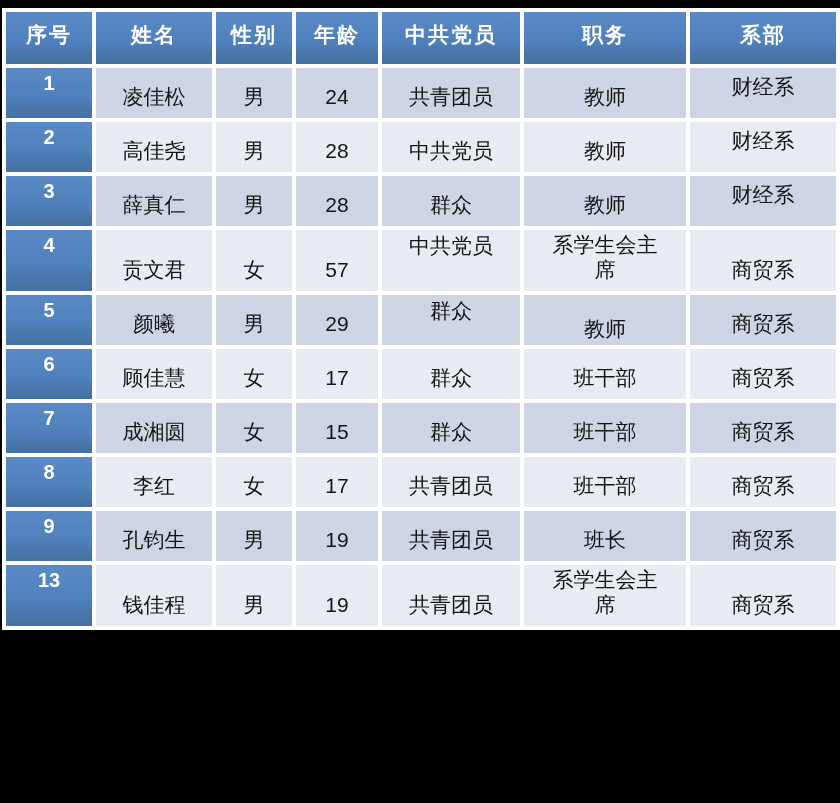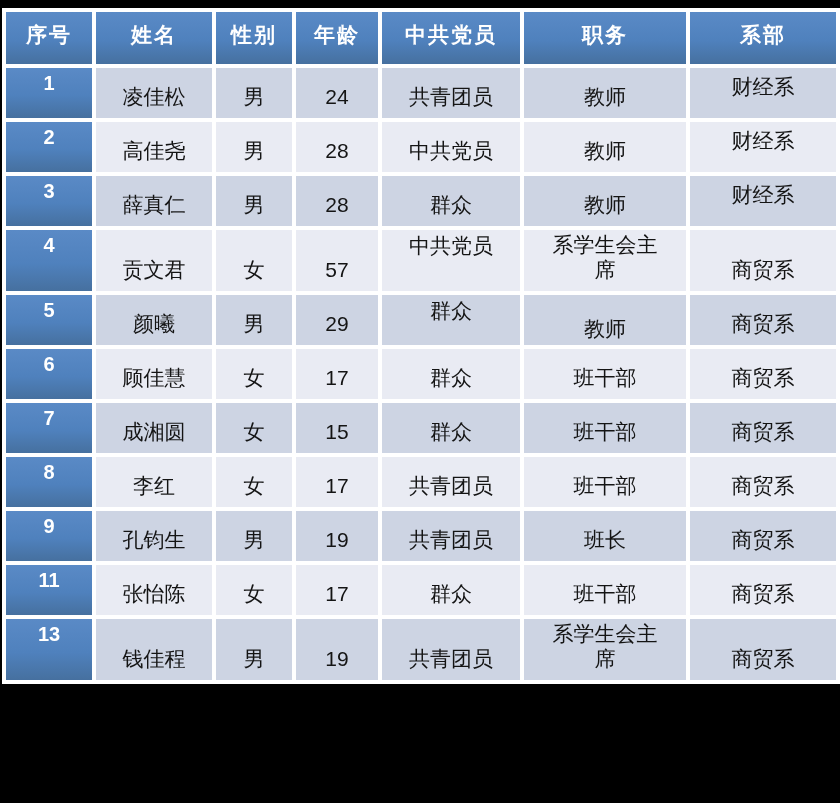--- a/index.html
+++ b/index.html
@@ -166,29 +166,20 @@
         <tr>
           <td>9</td>
           <td>孔钧生</td>
           <td>男</td>
           <td>19</td>
           <td>共青团员</td>
           <td>班长</td>
           <td>商贸系</td>
         </tr>
         <tr>
-          <td>11</td>
-          <td>张怡陈</td>
-          <td>女</td>
-          <td>17</td>
-          <td>群众</td>
-          <td>班干部</td>
-          <td>商贸系</td>
-        </tr>
-        <tr>
           <td>13</td>
           <td>钱佳程</td>
           <td>男</td>
           <td>19</td>
           <td>共青团员</td>
           <td>系学生会主席</td>
           <td>商贸系</td>
         </tr>
       </tbody>
   </table>

